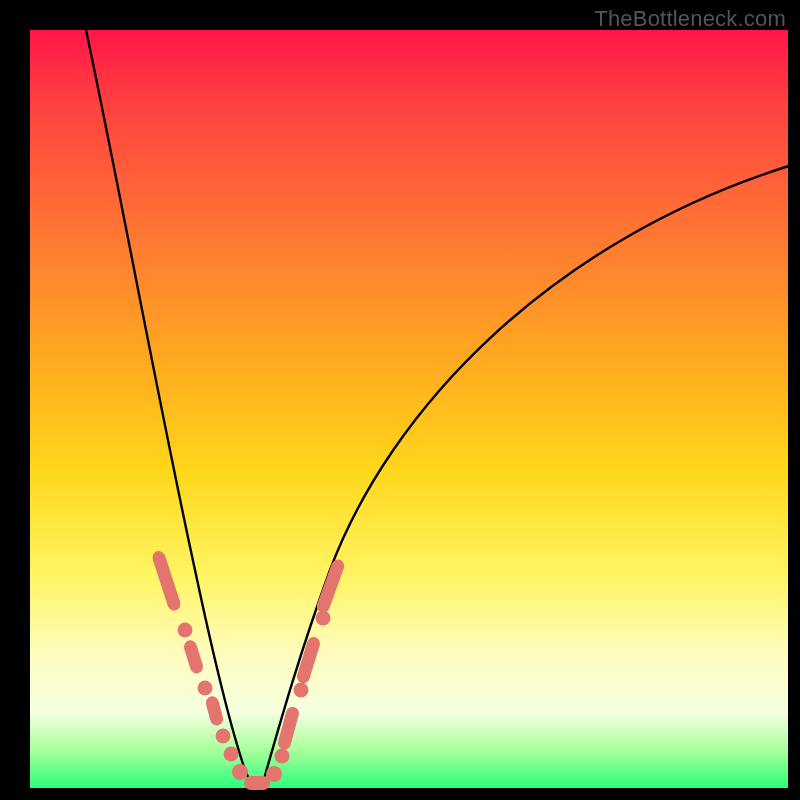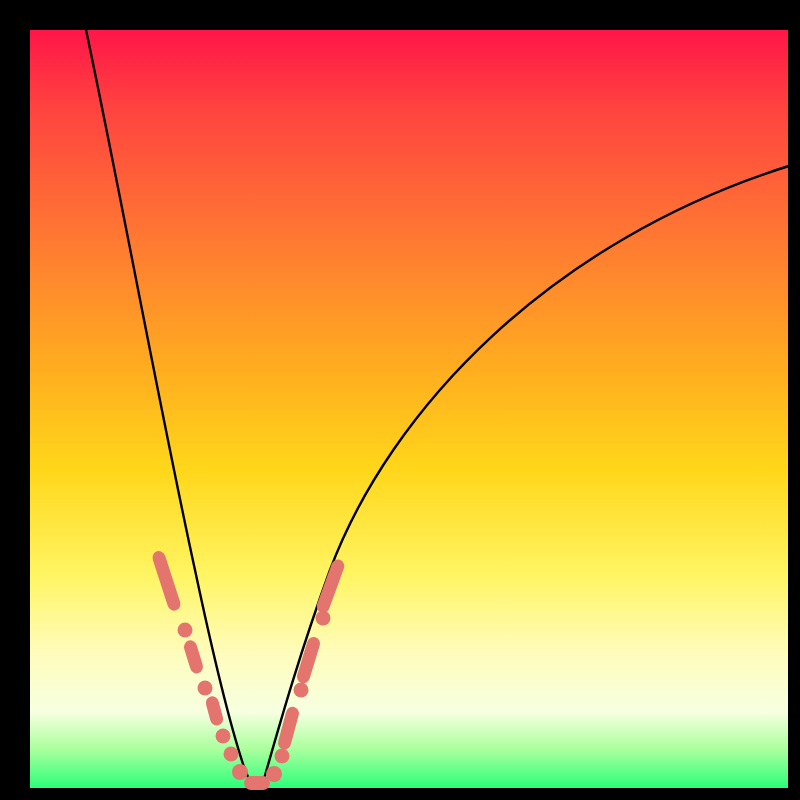--- a/index.html
+++ b/index.html
@@ -99,13 +99,14 @@
       <circle class="dot" cx="244" cy="744" r="8"></circle>
 
       <circle class="dot" cx="252" cy="726" r="7.5"></circle>
       <rect class="bar" x="252" y="676" width="13" height="44" rx="7" transform="rotate(15 258 698)"></rect>
       <circle class="dot" cx="271" cy="660" r="7.5"></circle>
       <rect class="bar" x="272" y="606" width="13" height="48" rx="7" transform="rotate(17 278 630)"></rect>
       <circle class="dot" cx="293" cy="588" r="7.5"></circle>
       <rect class="bar" x="294" y="528" width="13" height="56" rx="7" transform="rotate(20 300 556)"></rect>
     </svg>
   </div>
+  <div class="watermark">TheBottleneck.com</div>
 </div>
 
 </body></html>

